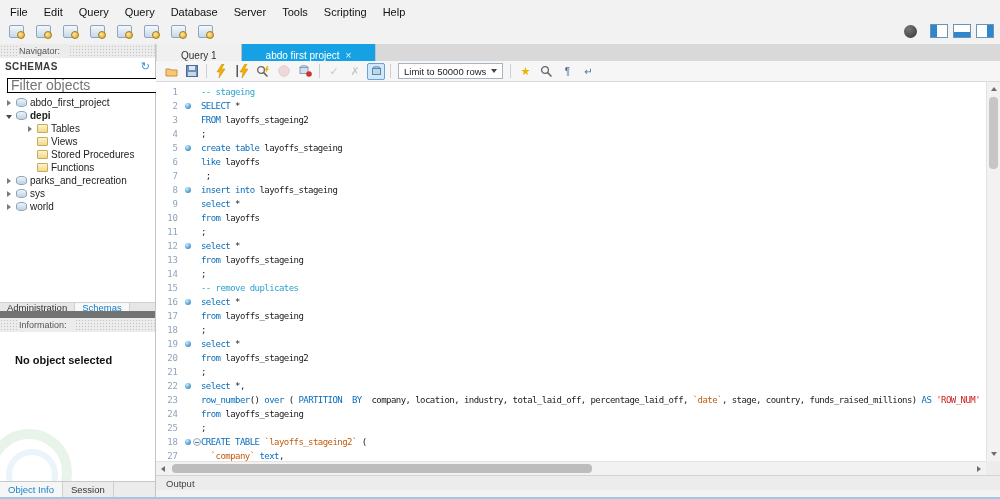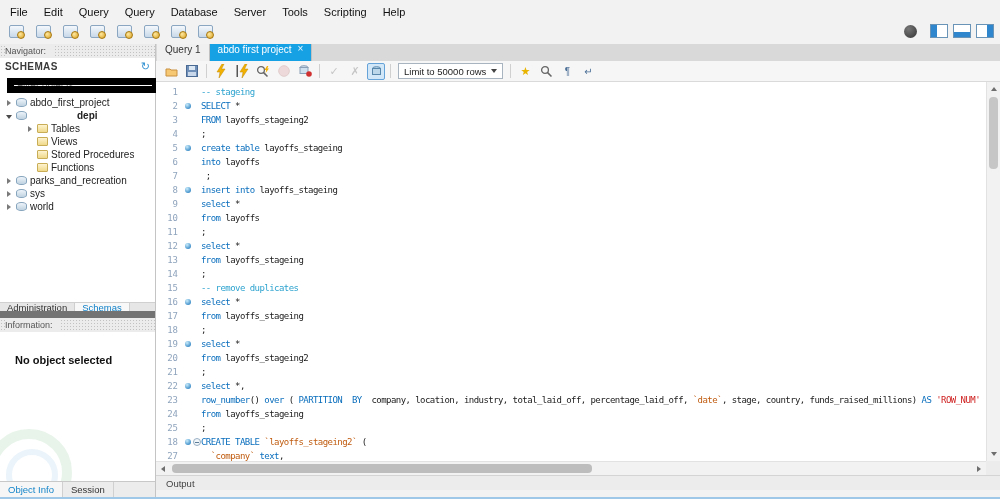--- a/index.html
+++ b/index.html
@@ -23,33 +23,33 @@
   .ptoggle .fill { position:absolute; background:#2f86cc; }
   .ptoggle.left .fill { left:0; top:0; bottom:0; width:6px; }
   .ptoggle.bottom .fill { left:0; right:0; bottom:0; height:5px; }
   .ptoggle.right .fill { right:0; top:0; bottom:0; width:6px; }
 
   
   .content { position:absolute; top:44px; left:0; right:0; bottom:0; display:flex; }
 
   
   .left-panel { width:156px; flex:none; display:flex; flex-direction:column; background:#f0f0f0; border-right:1px solid #c4c4c4; }
-  .panel-header { height:14px; flex:none; background:#ececec; display:flex; align-items:center; padding-left:5px; }
+  .panel-header { height:14px; flex:none; background:#ececec; display:flex; align-items:center; padding-left:19px; }
   .dots { background-image:radial-gradient(#c2c2c2 0.9px, transparent 1px); background-size:3px 3px; background-position:0 1px; }
   .panel-header span { font-size:9px; color:#555; background:#ececec; padding-right:8px; line-height:14px; }
   .schemas { height:245px; flex:none; background:#fff; display:flex; flex-direction:column; border-bottom:1px solid #d0d0d0; }
   .schemas-title-row { height:17px; flex:none; display:flex; align-items:center; justify-content:space-between; padding:0 5px; }
   .schemas-title { font-size:10px; font-weight:bold; letter-spacing:.4px; color:#3a3a3a; }
   .refresh { font-size:11px; color:#2e8fd0; line-height:11px; cursor:default; }
   .filter-row { height:20px; flex:none; display:flex; align-items:center; gap:3px; padding:0 4px; }
-  .filter-row input { flex:1; height:15px; font-size:10px; border:7px solid #000000; padding:0 3px; font-family:"Liberation Sans",sans-serif; color:#333; }
+  .filter-row input { flex:1; height:15px; font-size:14px; border:1px solid #000000; padding:0 3px; font-family:"Liberation Sans",sans-serif; color:#333; }
   .tree { flex:1; overflow:hidden; padding-top:1px; }
   .tree-item { display:flex; align-items:center; height:13px; font-size:10px; color:#222; padding-left:5px; gap:3px; white-space:nowrap; }
   .tree-item.child { padding-left:26px; }
-  .tree-item.bold .tlabel { font-weight:bold;margin-left:47px; }
+  .tree-item.bold .tlabel { font-weight:bold; }
   .arr { width:8px; height:8px; flex:none; position:relative; }
   .arr.right::before { content:""; position:absolute; left:2px; top:1px; border-top:3px solid transparent; border-bottom:3px solid transparent; border-left:4px solid #7a7a7a; }
   .arr.down::before { content:""; position:absolute; left:1px; top:3px; border-left:3px solid transparent; border-right:3px solid transparent; border-top:4px solid #4a4a4a; }
   .ic { width:11px; height:9px; flex:none; }
   .ic-schema { background:linear-gradient(#eef4fa,#bfd2e0); border:1px solid #87a5bd; border-radius:5px/3px; }
   .ic-folder { background:linear-gradient(#fdf3cf,#f0d98a); border:1px solid #c9ad56; border-radius:1px; }
   .tlabel { overflow:hidden; text-overflow:ellipsis; }
   .panel-tabs { height:15px; flex:none; background:#e6e6e6; display:flex; align-items:stretch; border-bottom:7px solid #737373; }
   .ptab { font-size:9.5px; padding:0 7px; display:flex; align-items:center; color:#333; border-right:1px solid #cfcfcf; }
   .ptab.active { background:#f8f8f8; color:#1080c8; }
@@ -57,21 +57,21 @@
   .no-object { position:absolute; left:15px; top:22px; font-size:11px; font-weight:bold; color:#111; }
   .watermark { position:absolute; left:-14px; bottom:-34px; width:86px; height:86px; border-radius:50%; border:10px solid rgba(140,200,150,0.20); }
   .watermark::after { content:""; position:absolute; left:10px; top:10px; width:40px; height:40px; border-radius:50%; border:6px solid rgba(120,180,220,0.15); }
   .bottom-tabs { height:16px; flex:none; background:#ececec; border-top:1px solid #c8c8c8; display:flex; align-items:stretch; }
   .btab { font-size:9.5px; padding:0 8px; display:flex; align-items:center; color:#333; border-right:1px solid #d0d0d0; }
   .btab.active { color:#1585c9; background:#f6f6f6; }
 
   
   .right-panel { flex:1; display:flex; flex-direction:column; min-width:0; }
   .query-tabs { height:17px; flex:none; background:#d9d9d9; display:flex; align-items:stretch; padding-left:1px; }
-  .qtab { display:flex; align-items:flex-start; gap:6px; padding:0 8px; font-size:10px; background:#f0f0f0; color:#333; border-right:1px solid #c0c0c0; }
+  .qtab { display:flex; align-items:flex-end; gap:6px; padding:0 24px; font-size:10px; background:#f0f0f0; color:#333; border-right:1px solid #c0c0c0; }
   .qtab.active { background:#17a1e5; color:#fff; }
   .qclose { font-size:10px; line-height:10px; opacity:.9; }
   .sql-toolbar { height:21px; flex:none; background:#f6f6f6; border-bottom:1px solid #dadada; display:flex; align-items:center; gap:3px; padding:0 6px; }
   .sbtn { width:18px; height:17px; display:flex; align-items:center; justify-content:center; border-radius:2px; }
   .sbtn.disabled { opacity:.45; }
   .sbtn.toggled { background:#d2e8f8; border:1px solid #66a3d8; }
   .sep { width:1px; height:14px; background:#d0d0d0; margin:0 2px; flex:none; }
   .glyph { font-size:11px; line-height:11px; }
   .glyph.gray { color:#8a8a8a; }
   .glyph.yellow { color:#e8b400; }
@@ -346,21 +346,21 @@
           </span>
       </div>
 
       <div class="editor">
         <div class="code-lines">
             <div class="code-line"><span class="ln">1</span><span class="mk"></span><span class="codetxt"><span class="tok-c">-- stageing</span></span></div>
             <div class="code-line"><span class="ln">2</span><span class="mk"><span class="dot"></span></span><span class="codetxt"><span class="tok-k">SELECT</span><span class="tok-p"> *</span></span></div>
             <div class="code-line"><span class="ln">3</span><span class="mk"></span><span class="codetxt"><span class="tok-k">FROM</span><span class="tok-p"> layoffs_stageing2</span></span></div>
             <div class="code-line"><span class="ln">4</span><span class="mk"></span><span class="codetxt"><span class="tok-p">;</span></span></div>
             <div class="code-line"><span class="ln">5</span><span class="mk"><span class="dot"></span></span><span class="codetxt"><span class="tok-k">create table</span><span class="tok-p"> layoffs_stageing</span></span></div>
-            <div class="code-line"><span class="ln">6</span><span class="mk"></span><span class="codetxt"><span class="tok-k">into</span><span class="tok-p"> layoffs</span></span></div>
+            <div class="code-line"><span class="ln">6</span><span class="mk"></span><span class="codetxt"><span class="tok-k">like</span><span class="tok-p"> layoffs</span></span></div>
             <div class="code-line"><span class="ln">7</span><span class="mk"></span><span class="codetxt"><span class="tok-p"> ;</span></span></div>
             <div class="code-line"><span class="ln">8</span><span class="mk"><span class="dot"></span></span><span class="codetxt"><span class="tok-k">insert into</span><span class="tok-p"> layoffs_stageing</span></span></div>
             <div class="code-line"><span class="ln">9</span><span class="mk"></span><span class="codetxt"><span class="tok-k">select</span><span class="tok-p"> *</span></span></div>
             <div class="code-line"><span class="ln">10</span><span class="mk"></span><span class="codetxt"><span class="tok-k">from</span><span class="tok-p"> layoffs</span></span></div>
             <div class="code-line"><span class="ln">11</span><span class="mk"></span><span class="codetxt"><span class="tok-p">;</span></span></div>
             <div class="code-line"><span class="ln">12</span><span class="mk"><span class="dot"></span></span><span class="codetxt"><span class="tok-k">select</span><span class="tok-p"> *</span></span></div>
             <div class="code-line"><span class="ln">13</span><span class="mk"></span><span class="codetxt"><span class="tok-k">from</span><span class="tok-p"> layoffs_stageing</span></span></div>
             <div class="code-line"><span class="ln">14</span><span class="mk"></span><span class="codetxt"><span class="tok-p">;</span></span></div>
             <div class="code-line"><span class="ln">15</span><span class="mk"></span><span class="codetxt"><span class="tok-c">-- remove duplicates</span></span></div>
             <div class="code-line"><span class="ln">16</span><span class="mk"><span class="dot"></span></span><span class="codetxt"><span class="tok-k">select</span><span class="tok-p"> *</span></span></div>

